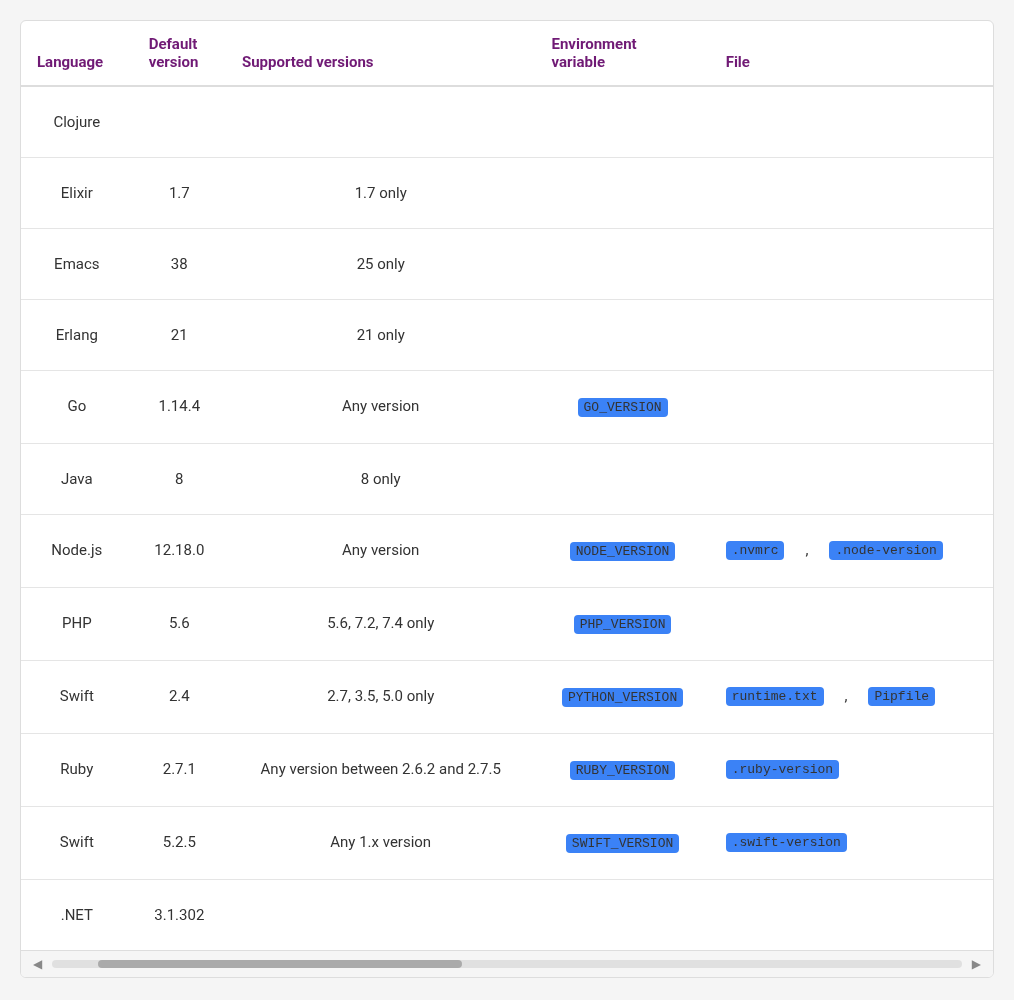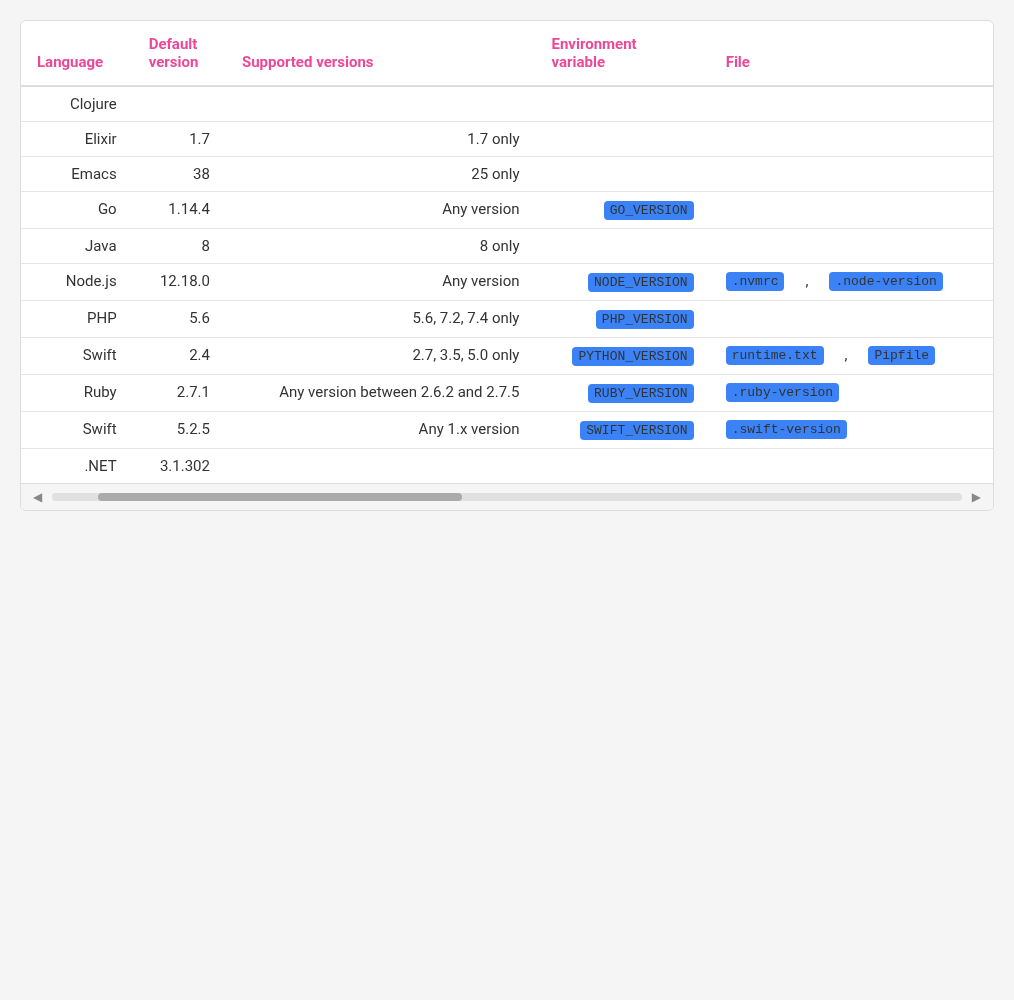--- a/index.html
+++ b/index.html
@@ -34,27 +34,27 @@
 
     thead tr {
       border-bottom: 2px solid #ddd;
     }
 
     th {
       padding: 14px 16px;
       text-align: left;
       font-weight: 700;
       font-size: 15px;
-      color: #ec4899;
+      color: #701a75;
       vertical-align: bottom;
     }
 
     td {
-      padding: 8px 16px;
-      text-align: right;
+      padding: 26px 16px;
+      text-align: center;
       vertical-align: top;
       font-size: 15px;
       color: #333;
     }
 
     tbody tr {
       border-top: 1px solid #e5e5e5;
     }
 
     .code-badge {
@@ -137,20 +137,27 @@
           <td></td>
         </tr>
         <tr>
           <td>Emacs</td>
           <td>38</td>
           <td>25 only</td>
           <td></td>
           <td></td>
         </tr>
         <tr>
+          <td>Erlang</td>
+          <td>21</td>
+          <td>21 only</td>
+          <td></td>
+          <td></td>
+        </tr>
+        <tr>
           <td>Go</td>
           <td>1.14.4</td>
           <td>Any version</td>
           <td><span class="code-badge">GO_VERSION</span></td>
           <td></td>
         </tr>
         <tr>
           <td>Java</td>
           <td>8</td>
           <td>8 only</td>

